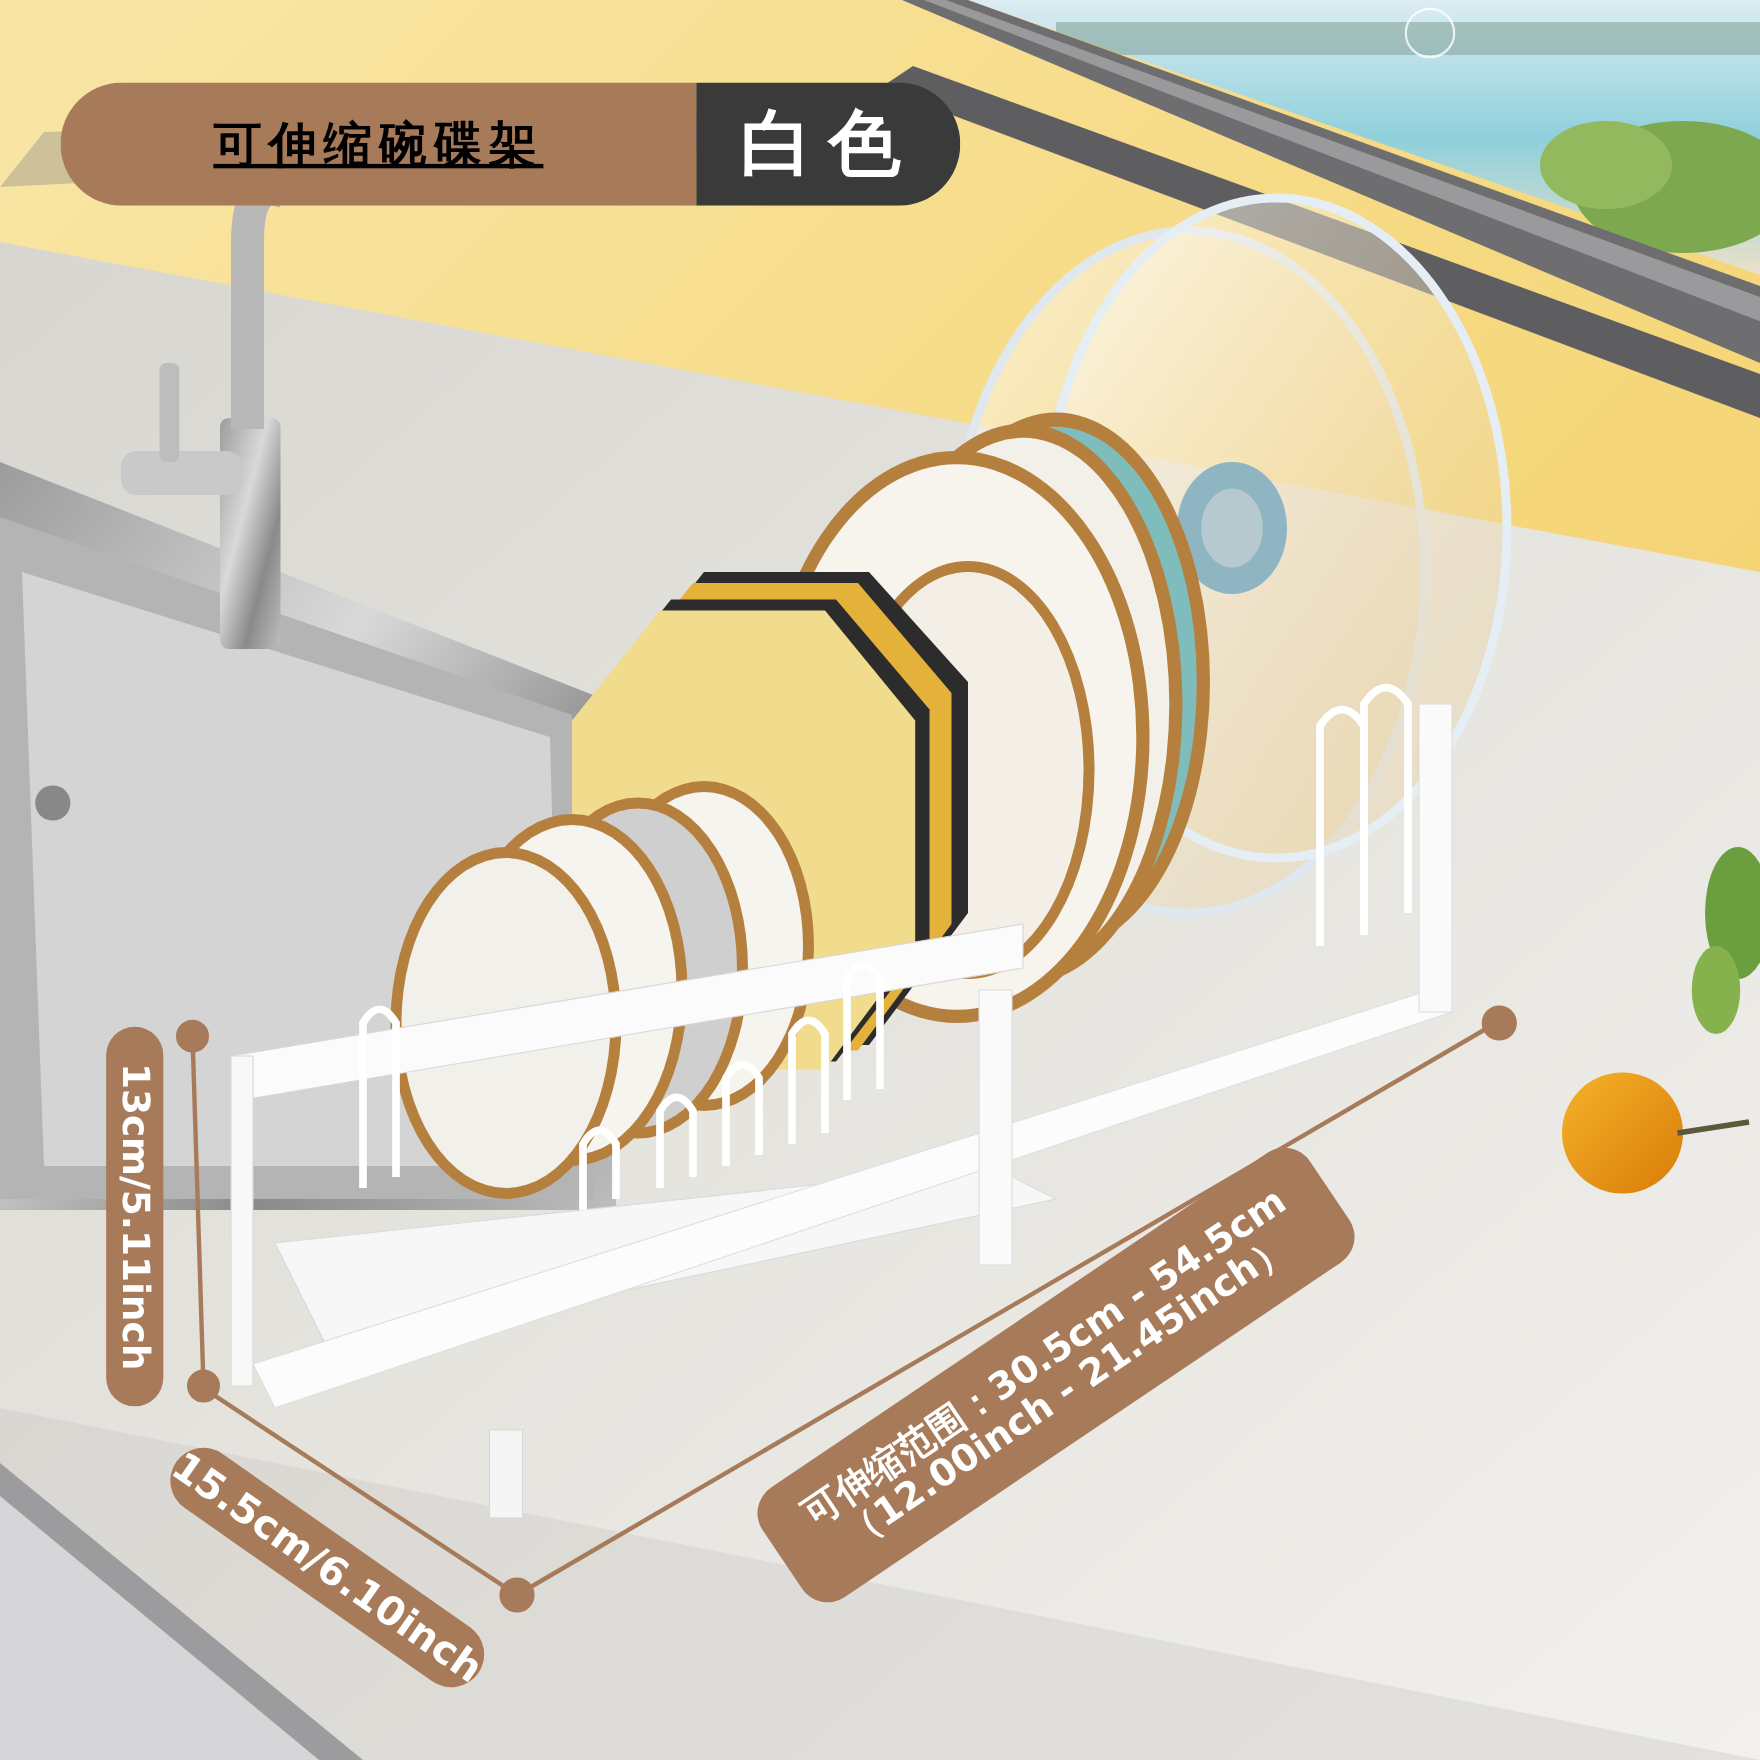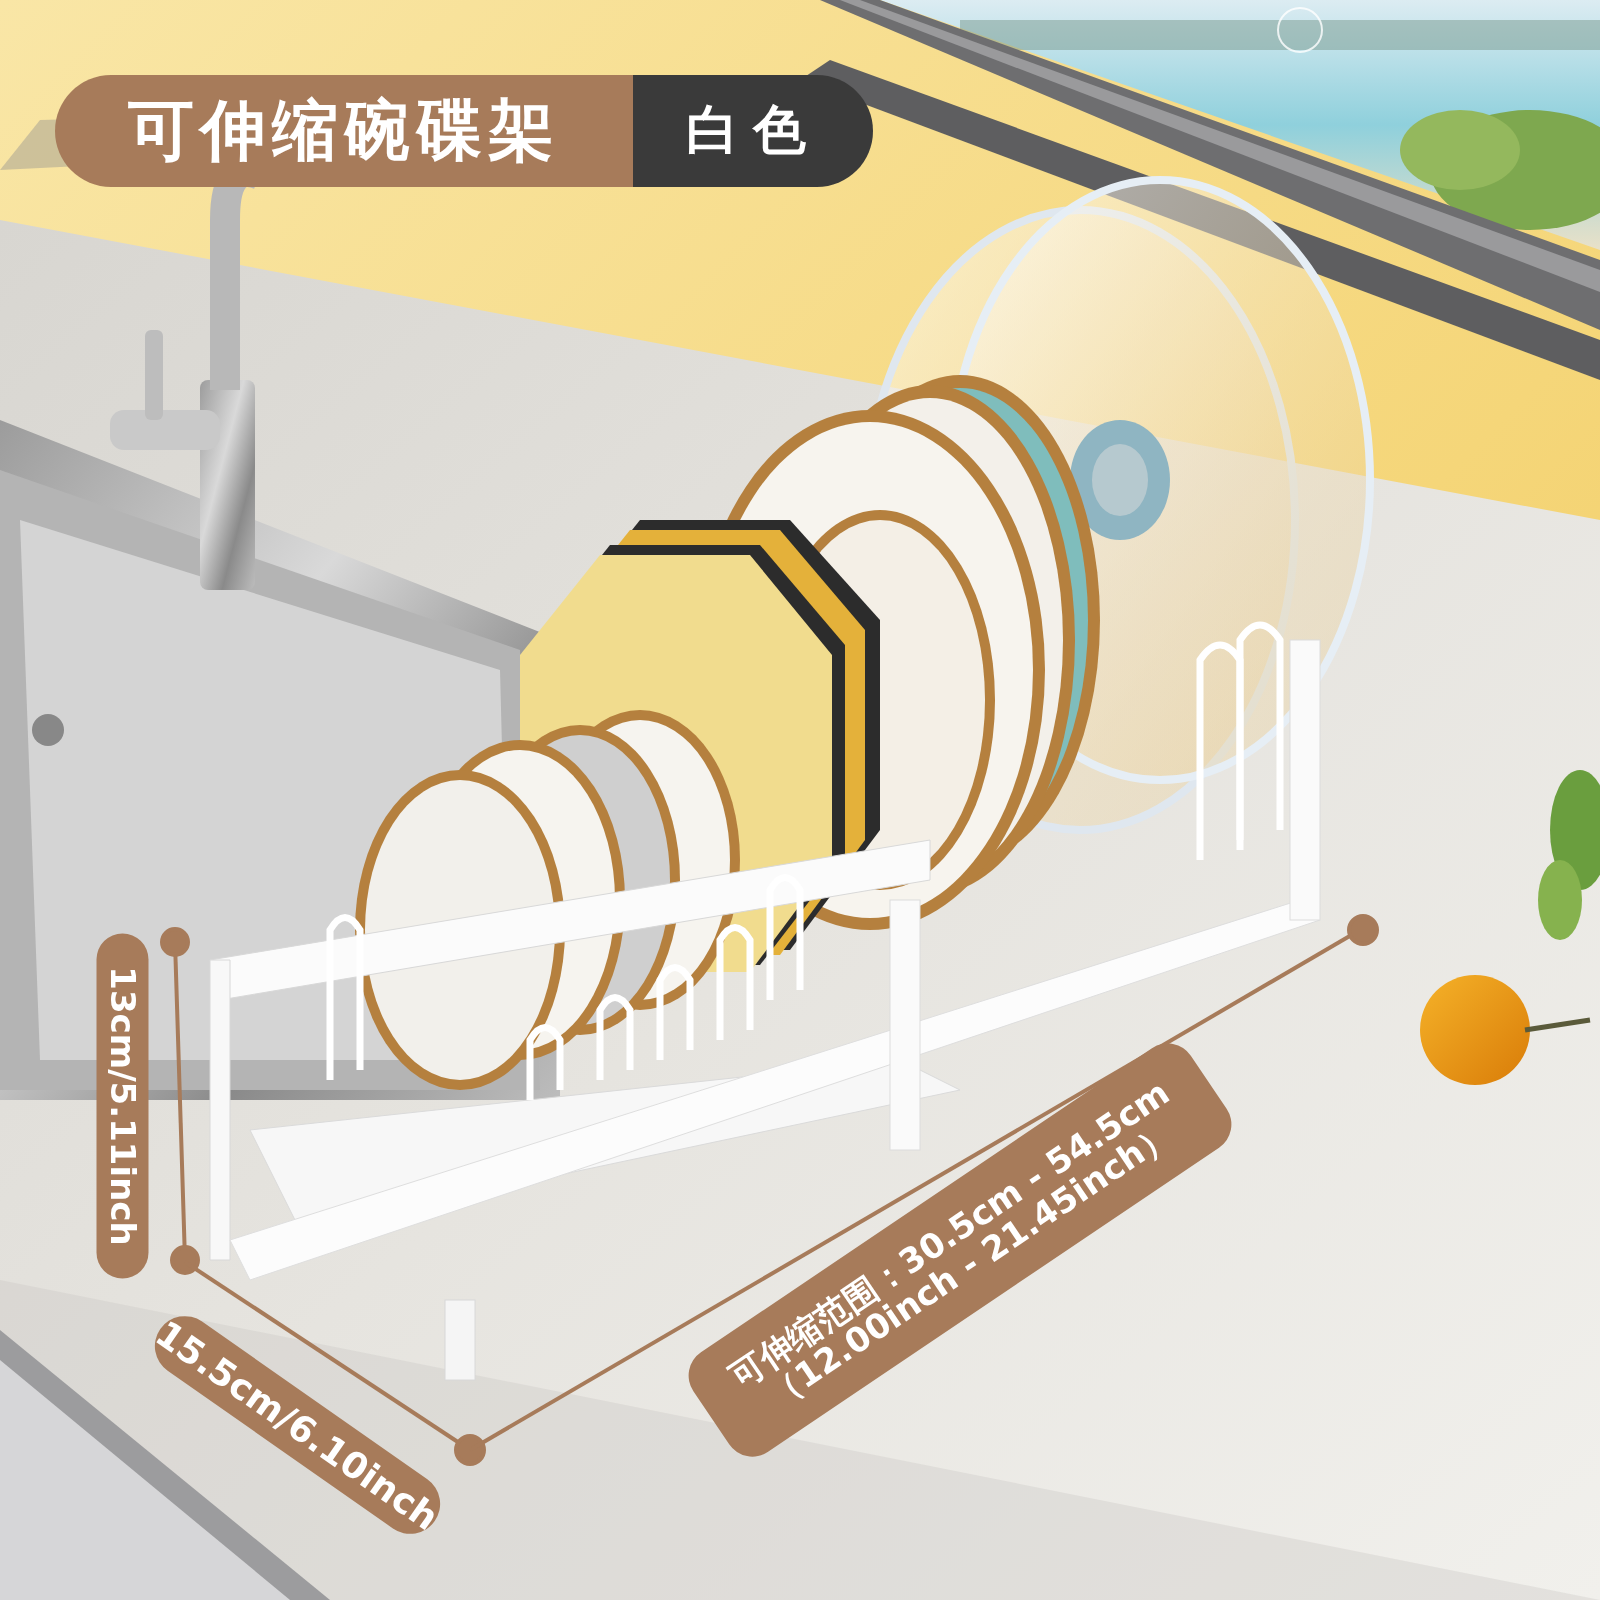--- a/index.html
+++ b/index.html
@@ -5,28 +5,28 @@
   html, body { margin: 0; padding: 0; }
   body { width: 1600px; height: 1600px; overflow: hidden; font-family: "DejaVu Sans", sans-serif; }
   .scene { position: relative; width: 1600px; height: 1600px; overflow: hidden; background: #e9e6e0; }
   svg.bg { position: absolute; left: 0; top: 0; }
 
   .title-bar {
     position: absolute; left: 55px; top: 75px; height: 112px; width: 818px;
     display: flex; border-radius: 56px; overflow: hidden;
   }
   .title-main {
-    background: var(--brown); color: #ffffff; width: 578px;
+    background: var(--brown); color: #000000; width: 578px;
     display: flex; align-items: center; justify-content: center;
-    font-size: 66px; font-weight: bold; letter-spacing: 6px;
+    font-size: 44px; font-weight: bold; letter-spacing: 6px; text-decoration: underline;
   }
   .title-color {
     background: var(--dark); color: #fff; flex: 1;
     display: flex; align-items: center; justify-content: center;
-    font-size: 53px; font-weight: bold; letter-spacing: 14px;
+    font-size: 66px; font-weight: bold; letter-spacing: 14px;
   }
 
   .dim-pill {
     position: absolute; background: var(--brown); color: #fff;
     font-weight: bold; display: flex; align-items: center; justify-content: center;
     white-space: nowrap; transform-origin: center center;
   }
   .dim-height { left: -50px; top: 1080px; width: 345px; height: 52px; border-radius: 26px; font-size: 34px; transform: rotate(90deg); }
   .dim-depth { left: 130px; top: 1395px; width: 335px; height: 60px; border-radius: 30px; font-size: 36px; transform: rotate(35deg); }
   .dim-range {

